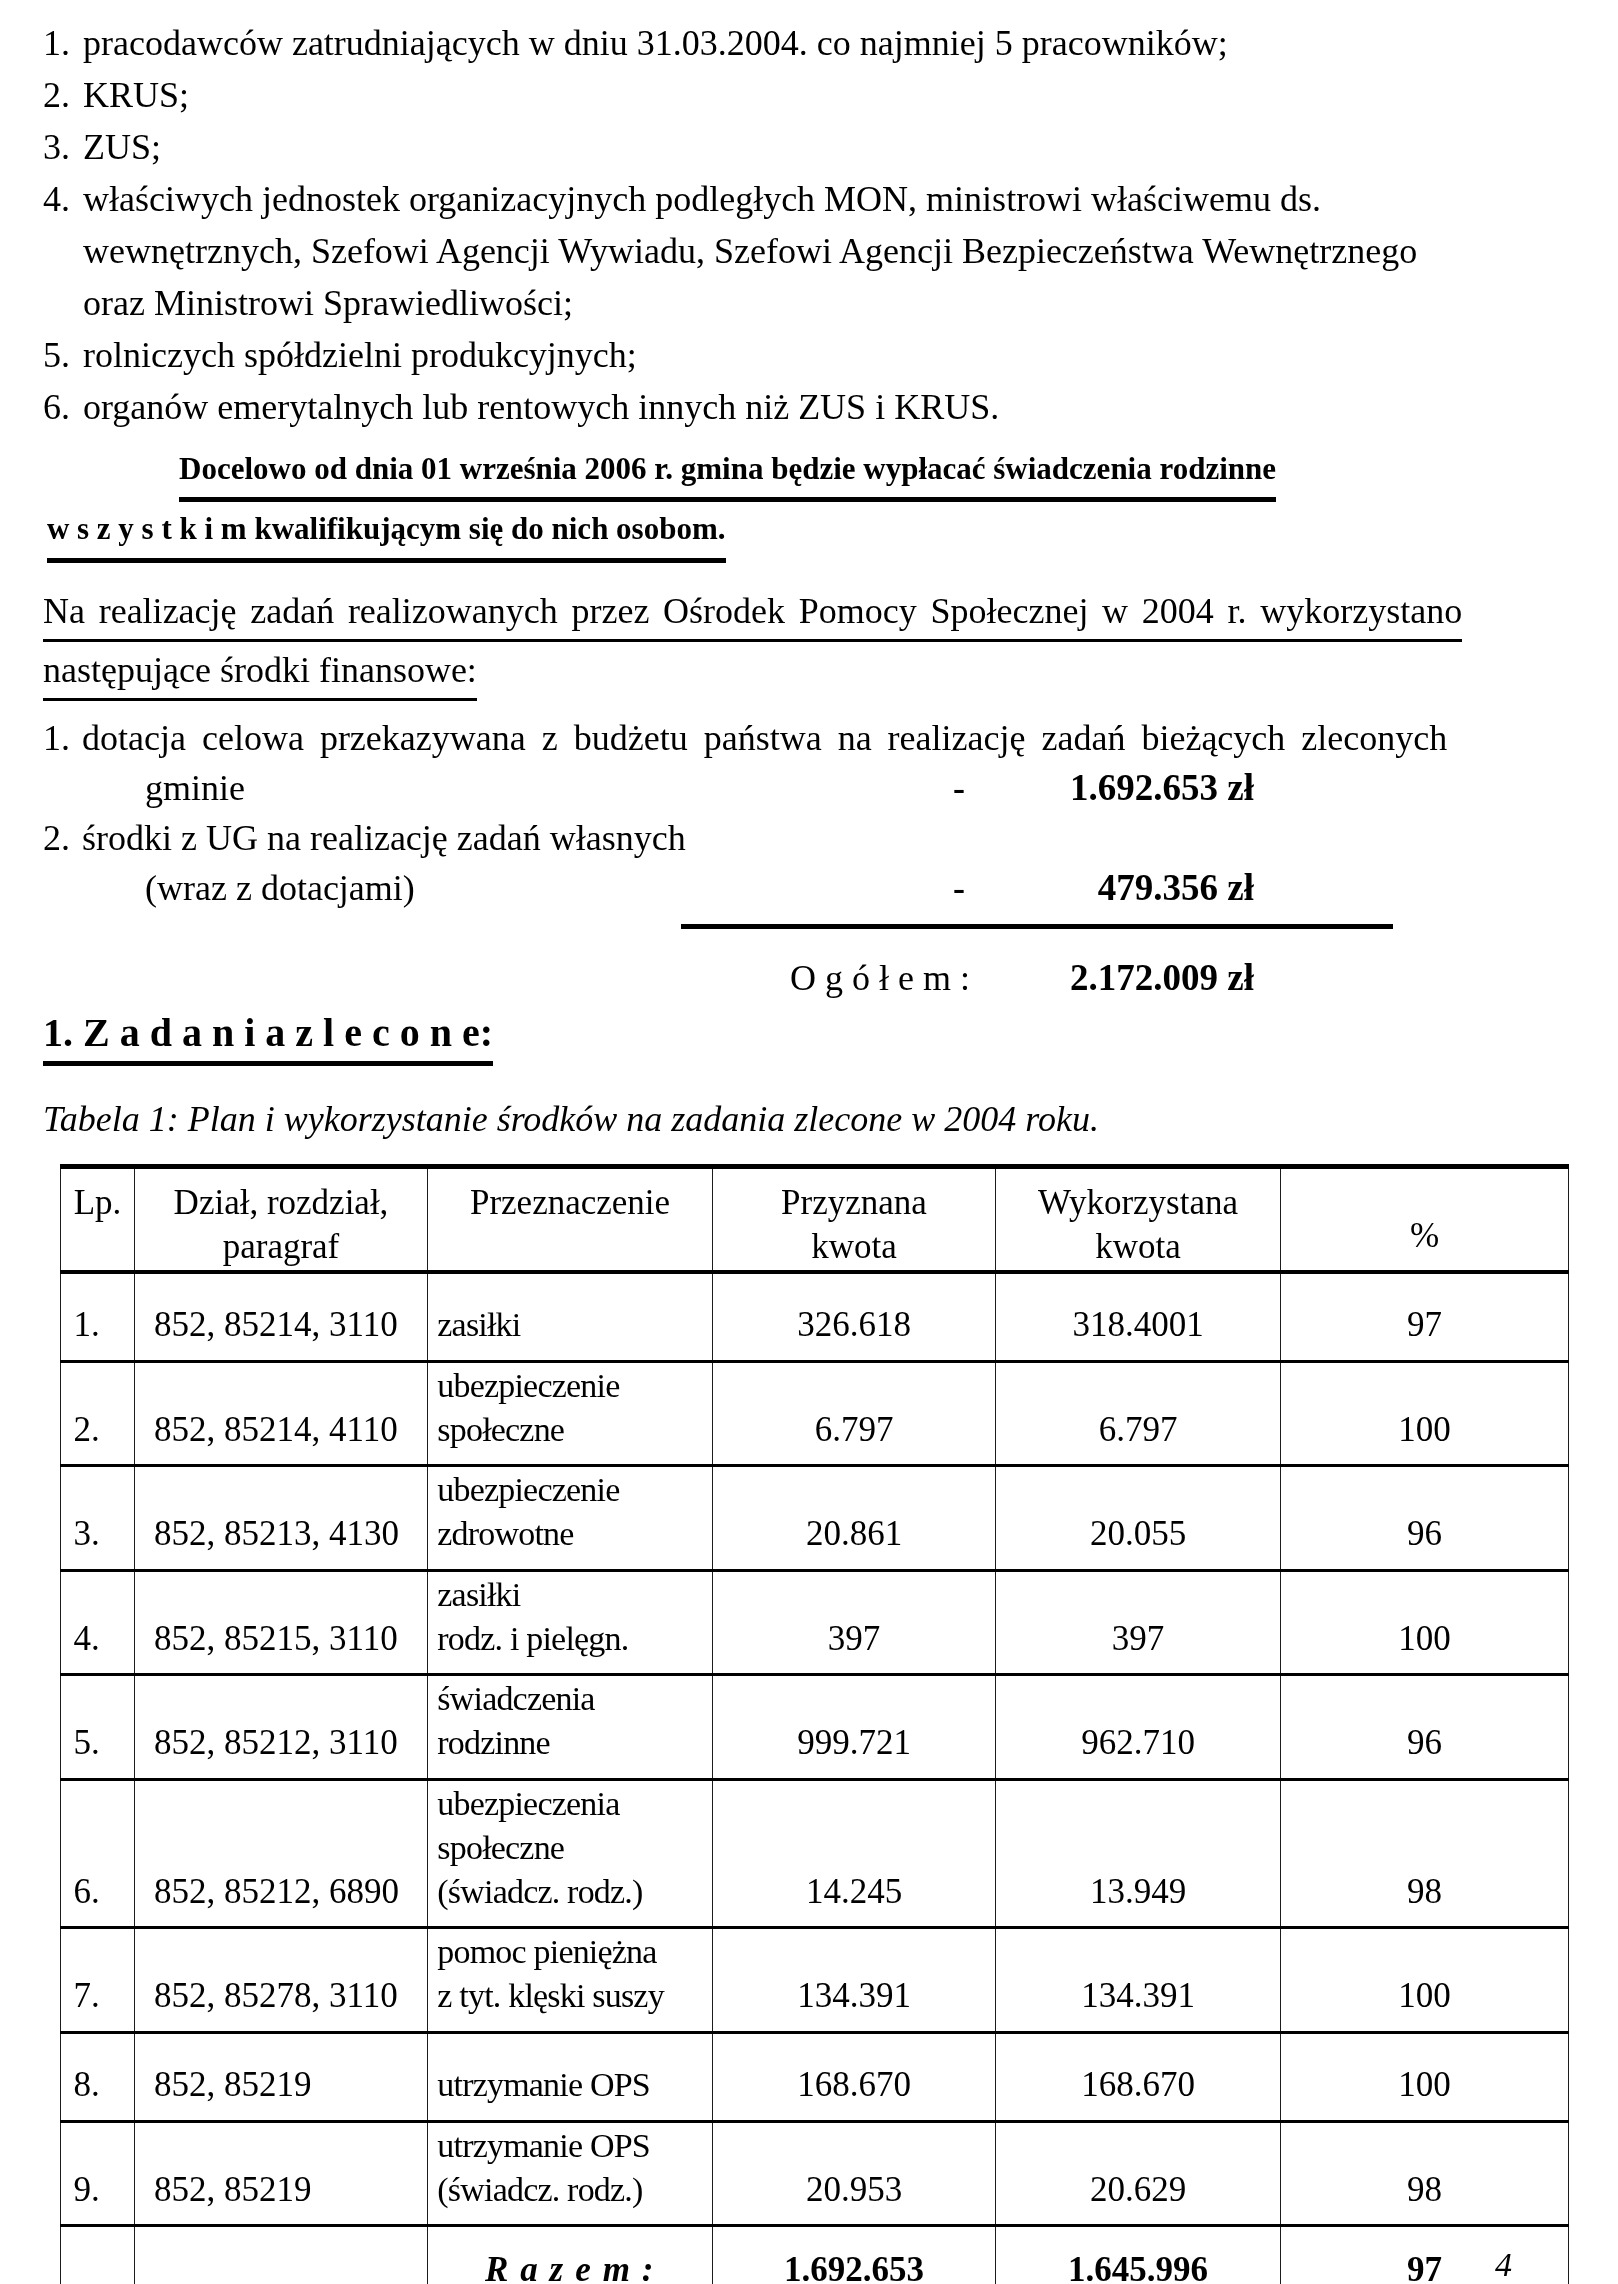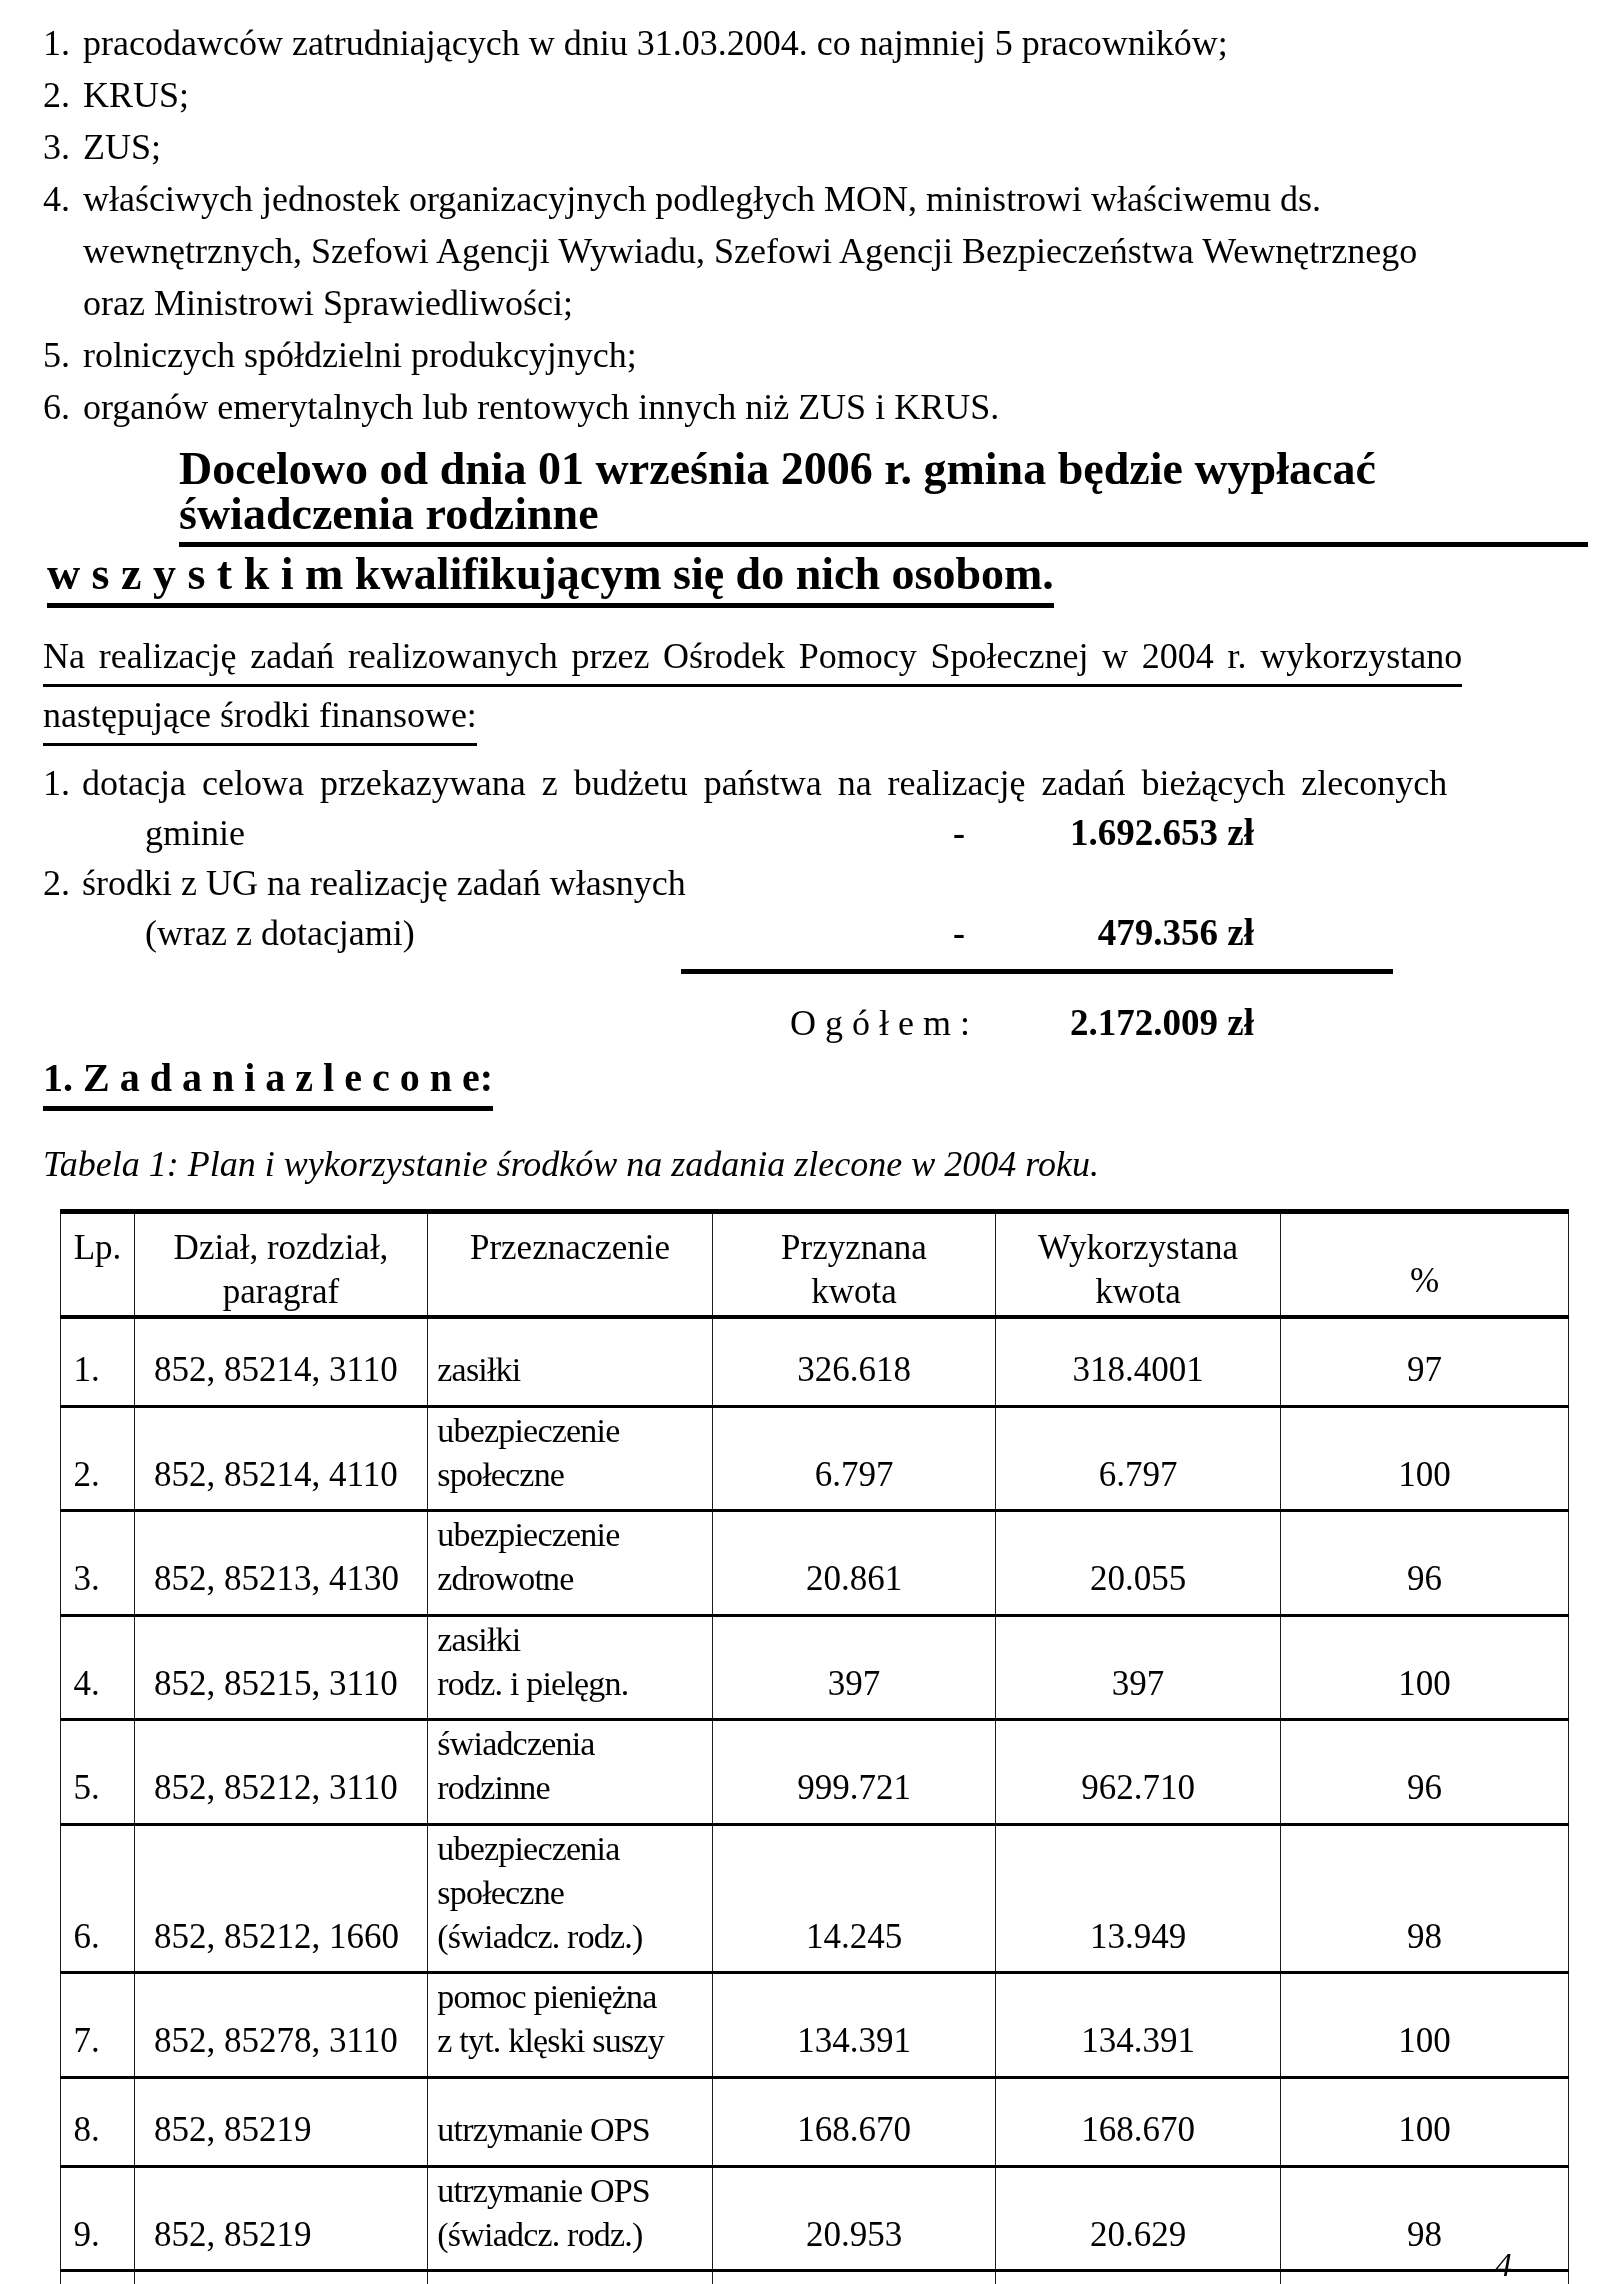--- a/index.html
+++ b/index.html
@@ -16,21 +16,21 @@
     padding: 17px 31px 0 43px;
   }
 
   
   .intro-list { font-size: 36px; line-height: 52px; }
   .intro-item { display: flex; }
   .intro-item .num { flex: none; width: 40px; }
   .intro-item .txt { flex: 1; white-space: pre-line; }
 
   
-  .target-heading { margin-top: 12.5px; font-weight: bold; font-size: 46px; }
+  .target-heading { margin-top: 12.5px; font-weight: bold; font-size: 31px; }
   .target-heading .hline { line-height: 45px; }
   .target-heading .u { display: inline-block; border-bottom: 5.4px solid #000; padding-bottom: 6.2px; }
   .target-heading .hline1 { margin-left: 136px; }
   .target-heading .hline2 { margin-top: 4.7px; margin-left: 3.9px; }
 
   
   .real-par { margin-top: 26.5px; font-size: 36px; }
   .real-par .pline { line-height: 45px; white-space: nowrap; }
   .real-par .u { display: inline-block; border-bottom: 3.1px solid #000; padding-bottom: 4.7px; }
   .real-par .pline1 .u { word-spacing: 4.7px; }
@@ -249,21 +249,21 @@
         <td class="lp">5.</td>
         <td class="dz">852, 85212, 3110</td>
         <td class="prz">świadczenia
 rodzinne</td>
         <td class="amt">999.721</td>
         <td class="amt">962.710</td>
         <td class="pct">96</td>
       </tr>
       <tr class="r6">
         <td class="lp">6.</td>
-        <td class="dz">852, 85212, 1660</td>
+        <td class="dz">852, 85212, 6890</td>
         <td class="prz">ubezpieczenia
 społeczne
 (świadcz. rodz.)</td>
         <td class="amt">14.245</td>
         <td class="amt">13.949</td>
         <td class="pct">98</td>
       </tr>
       <tr class="r7">
         <td class="lp">7.</td>
         <td class="dz">852, 85278, 3110</td>

